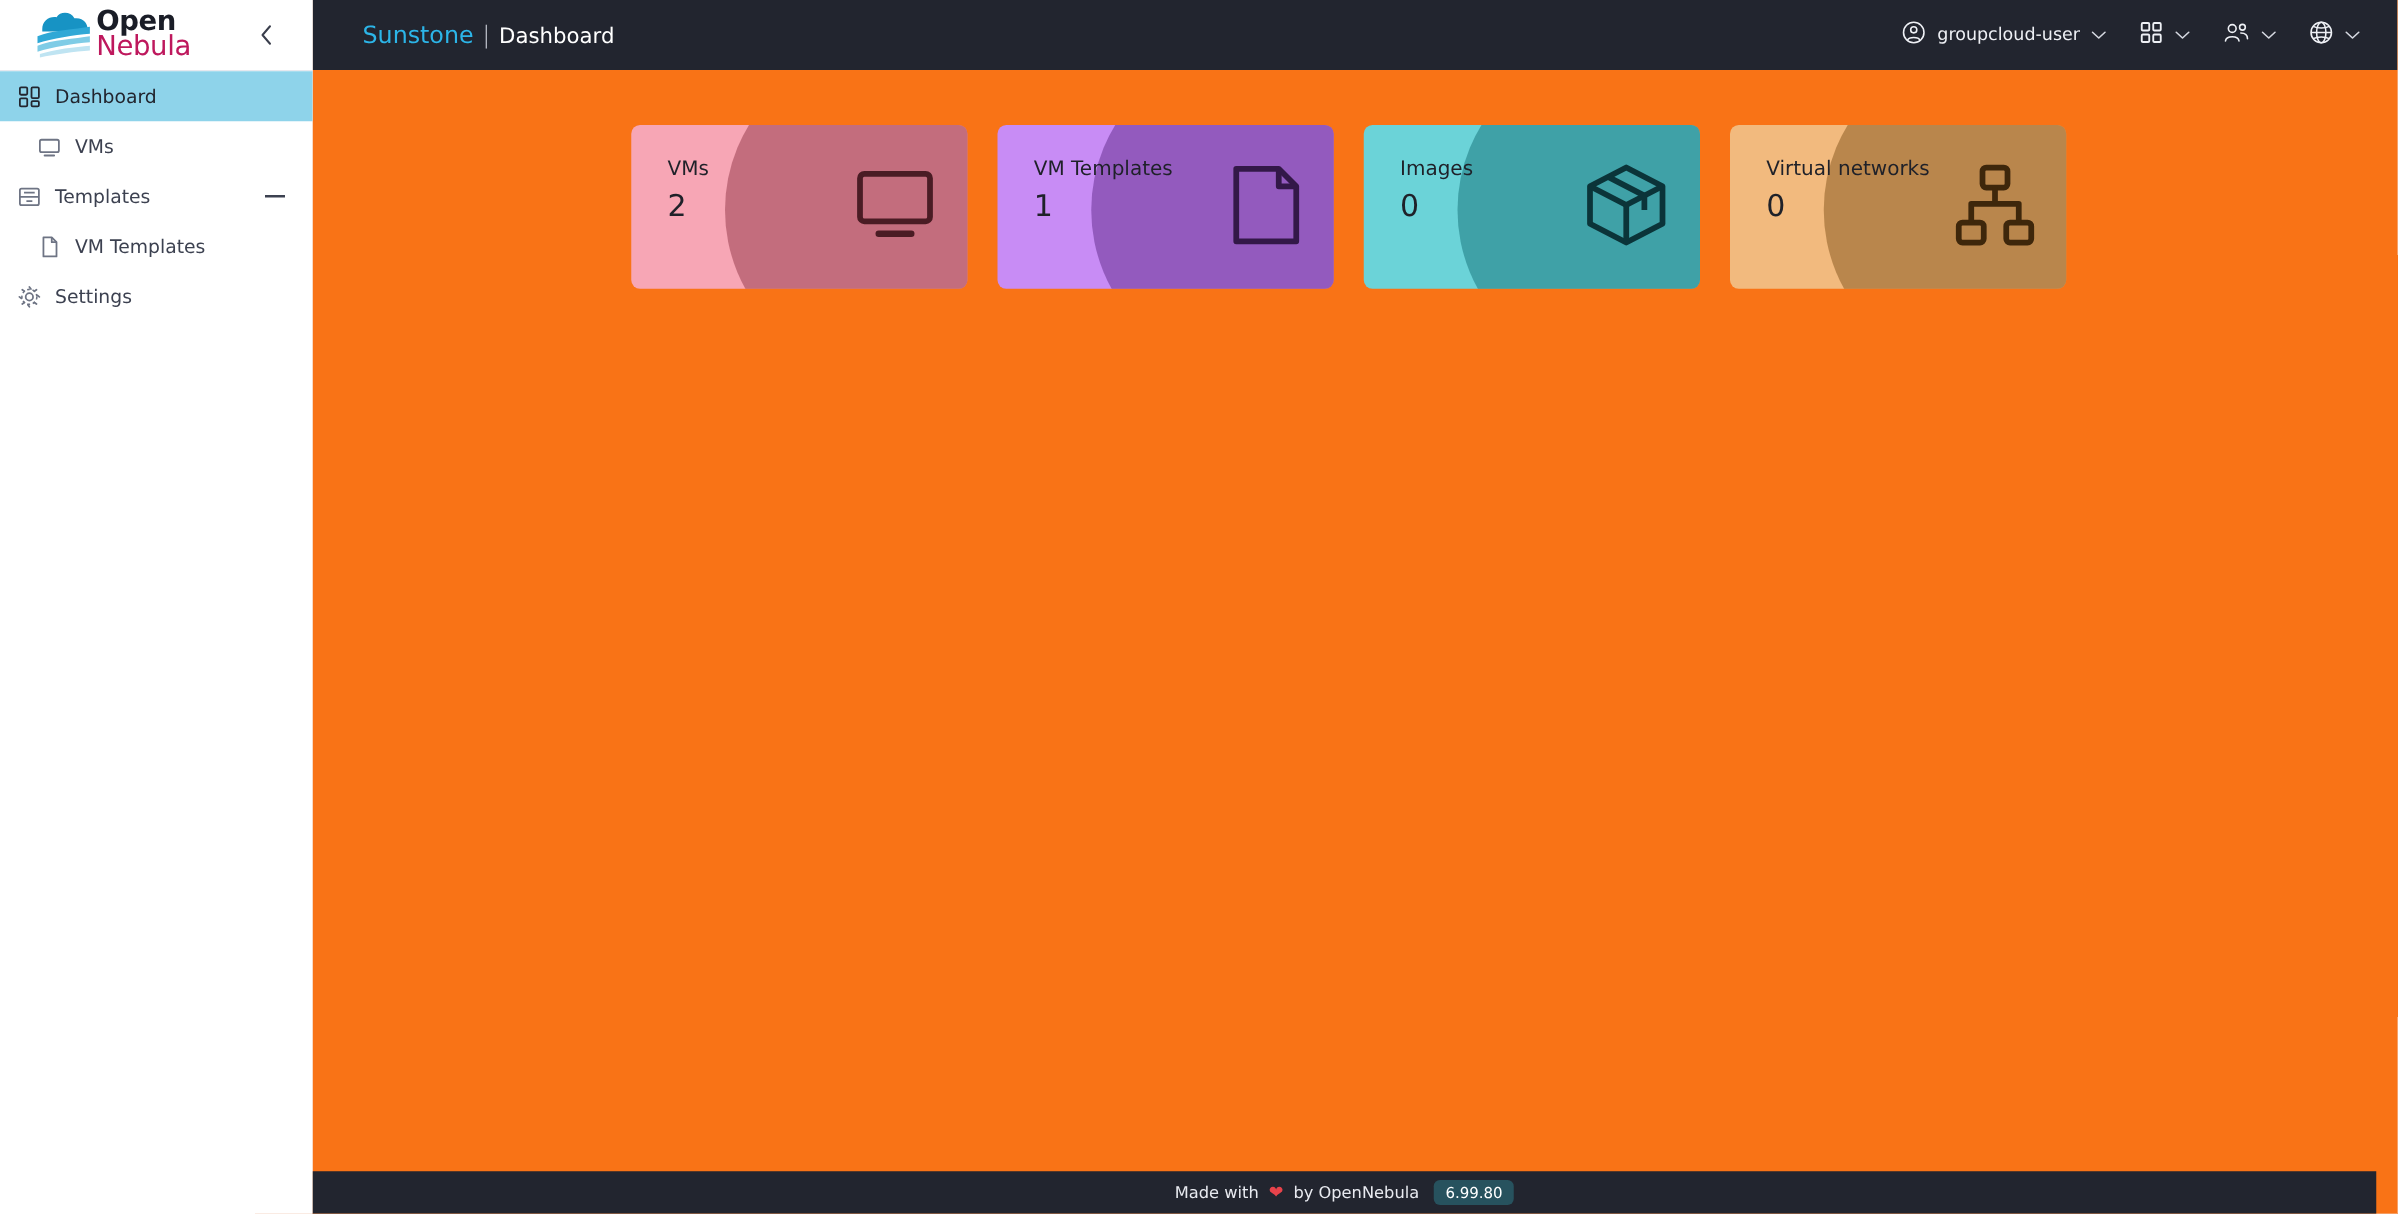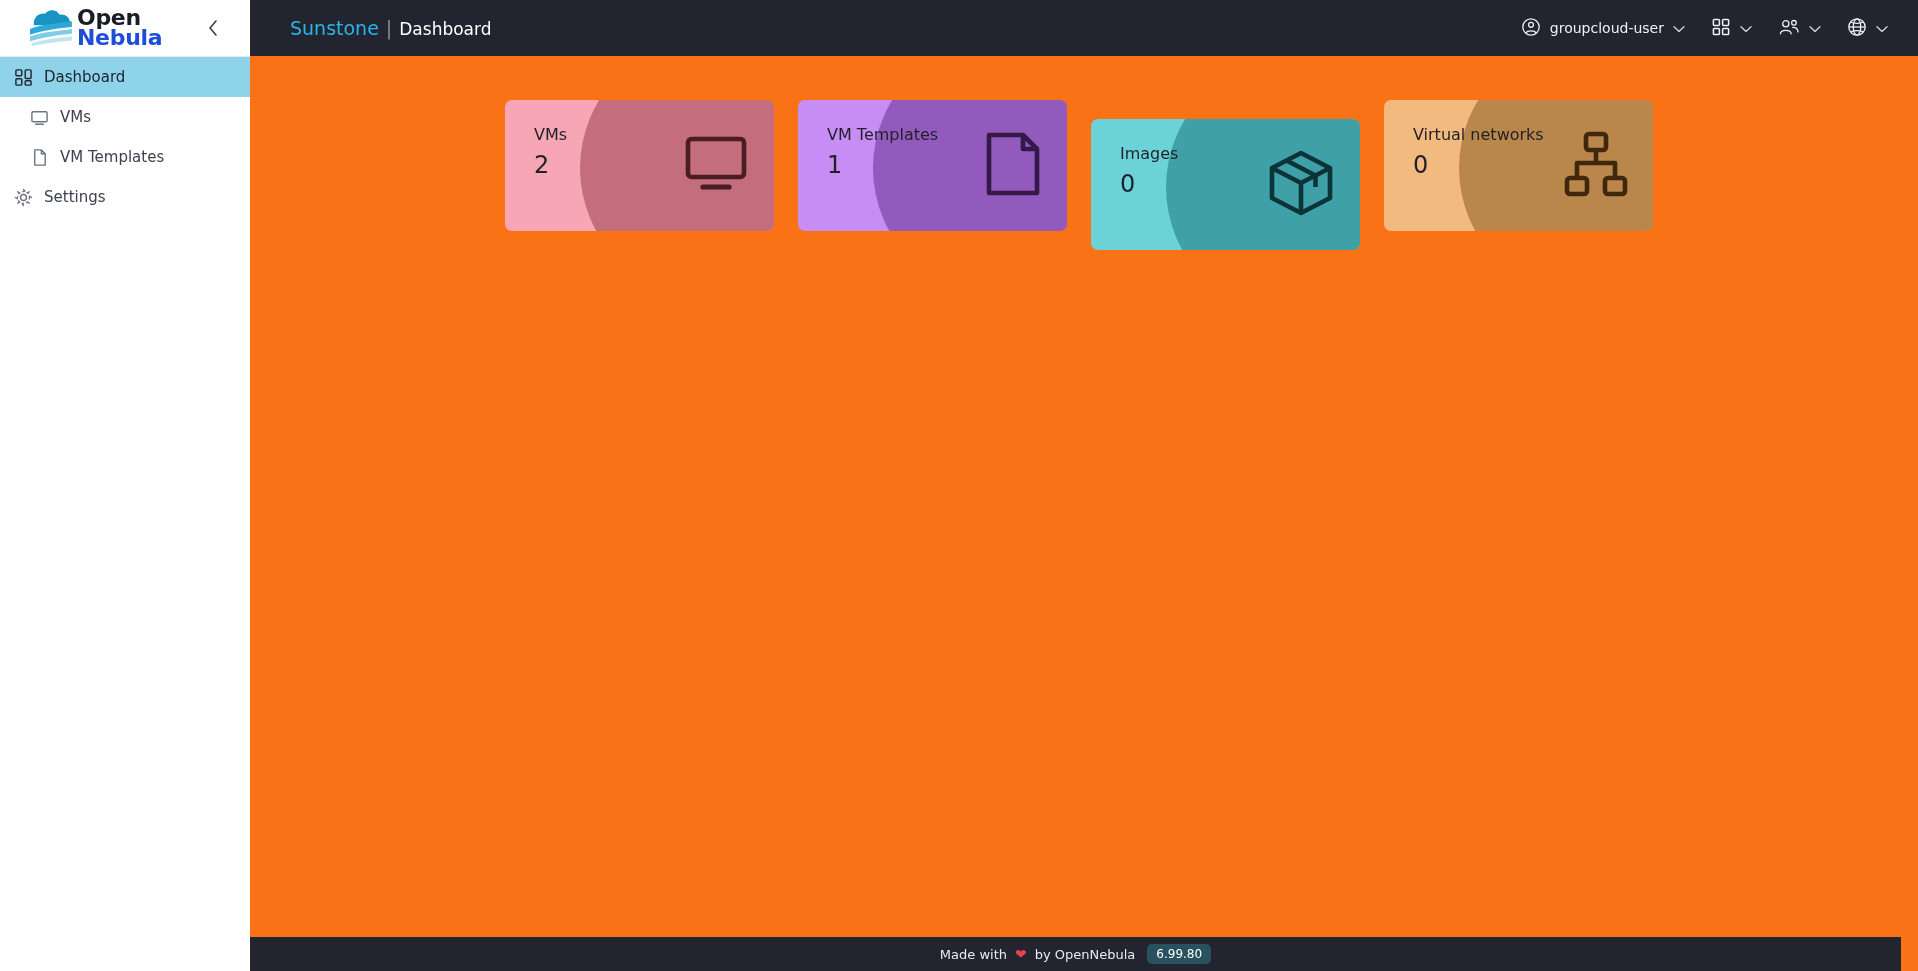--- a/index.html
+++ b/index.html
@@ -27,21 +27,21 @@
     position: relative;
     background: #fff;
   }
   .logo { display: flex; gap: 5px; }
   .logo-mark { width: 44px; height: 40px; display: block; }
   .logo-text { display: flex; flex-direction: column; line-height: 0.92; }
   .logo-open {
     font-size: 22px; font-weight: bold; color: #1A1D27; letter-spacing: -0.3px;
   }
   .logo-nebula {
-    font-size: 22px; font-weight: bold; color: #1d4ed8; letter-spacing: -0.3px;
+    font-size: 22px; font-weight: normal; color: #be185d; letter-spacing: -0.3px;
   }
   .collapse-btn {
     position: absolute; right: 26px; top: 50%; transform: translateY(-50%);
     width: 22px; height: 22px;
     display: flex; align-items: center; justify-content: center;
     color: #3A3E4C; cursor: pointer; background: none; border: none;
   }
   .sidebar-sep { height: 1px; background: #E6E8EE; width: 100%; }
 
   .nav { padding-top: 0px; }
@@ -175,20 +175,32 @@
       <div class="nav-item child">
         <span class="ico">
           <svg width="19" height="19" viewBox="0 0 20 20">
             <rect x="2" y="4" width="16" height="10.5" rx="1.4" fill="none" stroke="currentColor" stroke-width="1.5"></rect>
             <line x1="6" y1="17.2" x2="14" y2="17.2" stroke="currentColor" stroke-width="1.6" stroke-linecap="round"></line>
           </svg>
         </span>
         <span class="nav-label">VMs</span>
       </div>
 
+      <div class="nav-item">
+        <span class="ico">
+          <svg width="19" height="19" viewBox="0 0 20 20">
+            <rect x="2" y="3" width="16" height="14" rx="1.4" fill="none" stroke="currentColor" stroke-width="1.5"></rect>
+            <line x1="2" y1="10" x2="18" y2="10" stroke="currentColor" stroke-width="1.5"></line>
+            <line x1="5.5" y1="6.5" x2="14.5" y2="6.5" stroke="currentColor" stroke-width="1.5"></line>
+            <line x1="7.5" y1="13.5" x2="12.5" y2="13.5" stroke="currentColor" stroke-width="1.5"></line>
+          </svg>
+        </span>
+        <span class="nav-label">Templates</span>
+        <span class="nav-expand"></span>
+      </div>
 
       <div class="nav-item child">
         <span class="ico">
           <svg width="19" height="19" viewBox="0 0 20 20">
             <path d="M5 2 H12 L16 6 V18 H5 Z" fill="none" stroke="currentColor" stroke-width="1.5" stroke-linejoin="round"></path>
             <path d="M12 2 V6 H16" fill="none" stroke="currentColor" stroke-width="1.5" stroke-linejoin="round"></path>
           </svg>
         </span>
         <span class="nav-label">VM Templates</span>
       </div>
@@ -311,21 +323,21 @@
             <div class="card-value">1</div>
           </div>
           <div class="card-icon">
             <svg width="60" height="66" viewBox="0 0 60 66">
               <path d="M6 4 H40 L54 18 V62 H6 Z" fill="none" stroke="#261038" stroke-width="4.6" stroke-linejoin="round"></path>
               <path d="M40 4 V18 H54" fill="none" stroke="#261038" stroke-width="4.6" stroke-linejoin="round"></path>
             </svg>
           </div>
         </div>
 
-        <div class="card" id="card-2" style="background: rgb(107, 211, 216); margin-top: 19px;">
+        <div class="card" id="card-2" style="background: rgb(107, 211, 216);">
           <div class="blob" style="background: rgb(3, 92, 99);"></div>
           <div class="card-text">
             <div class="card-title">Images</div>
             <div class="card-value">0</div>
           </div>
           <div class="card-icon">
             <svg width="70" height="68" viewBox="0 0 70 68">
               <path d="M35 4 L64 19 L64 49 L35 64 L6 49 L6 19 Z" fill="none" stroke="#04262A" stroke-width="4.6" stroke-linejoin="round"></path>
               <path d="M6 19 L35 34 L64 19" fill="none" stroke="#04262A" stroke-width="4.6" stroke-linejoin="round"></path>
               <path d="M35 34 L35 64" fill="none" stroke="#04262A" stroke-width="4.6"></path>

